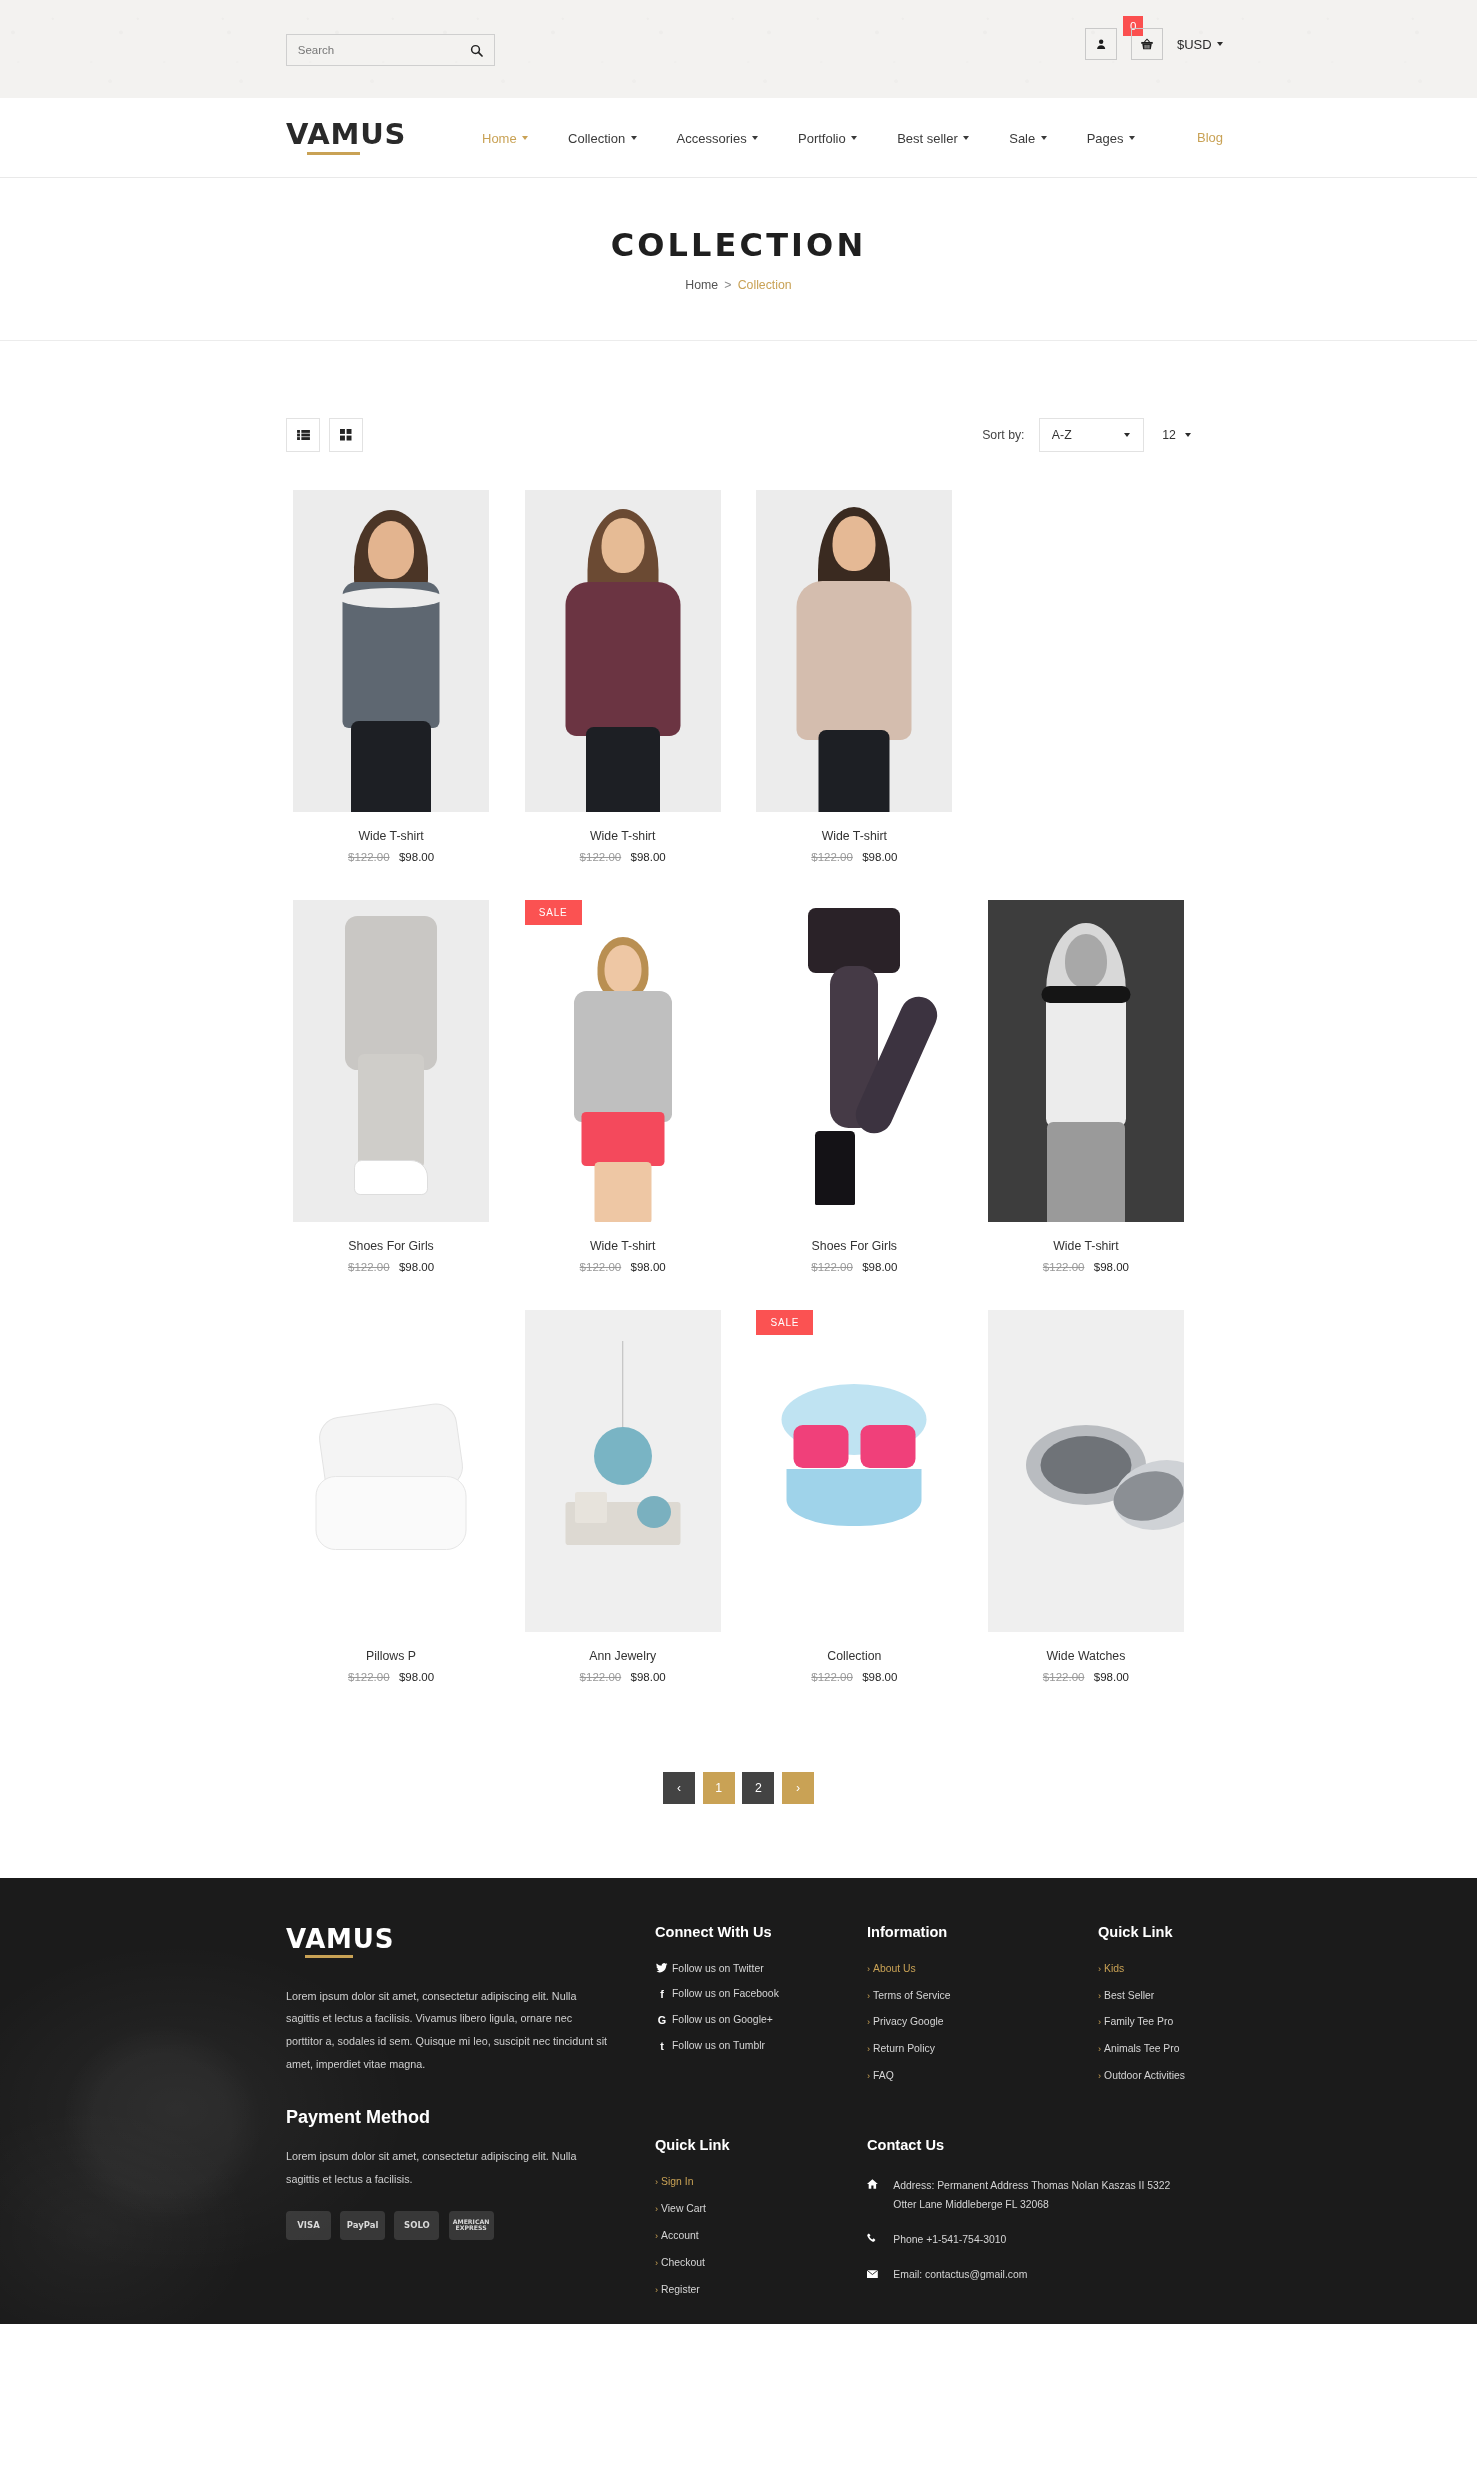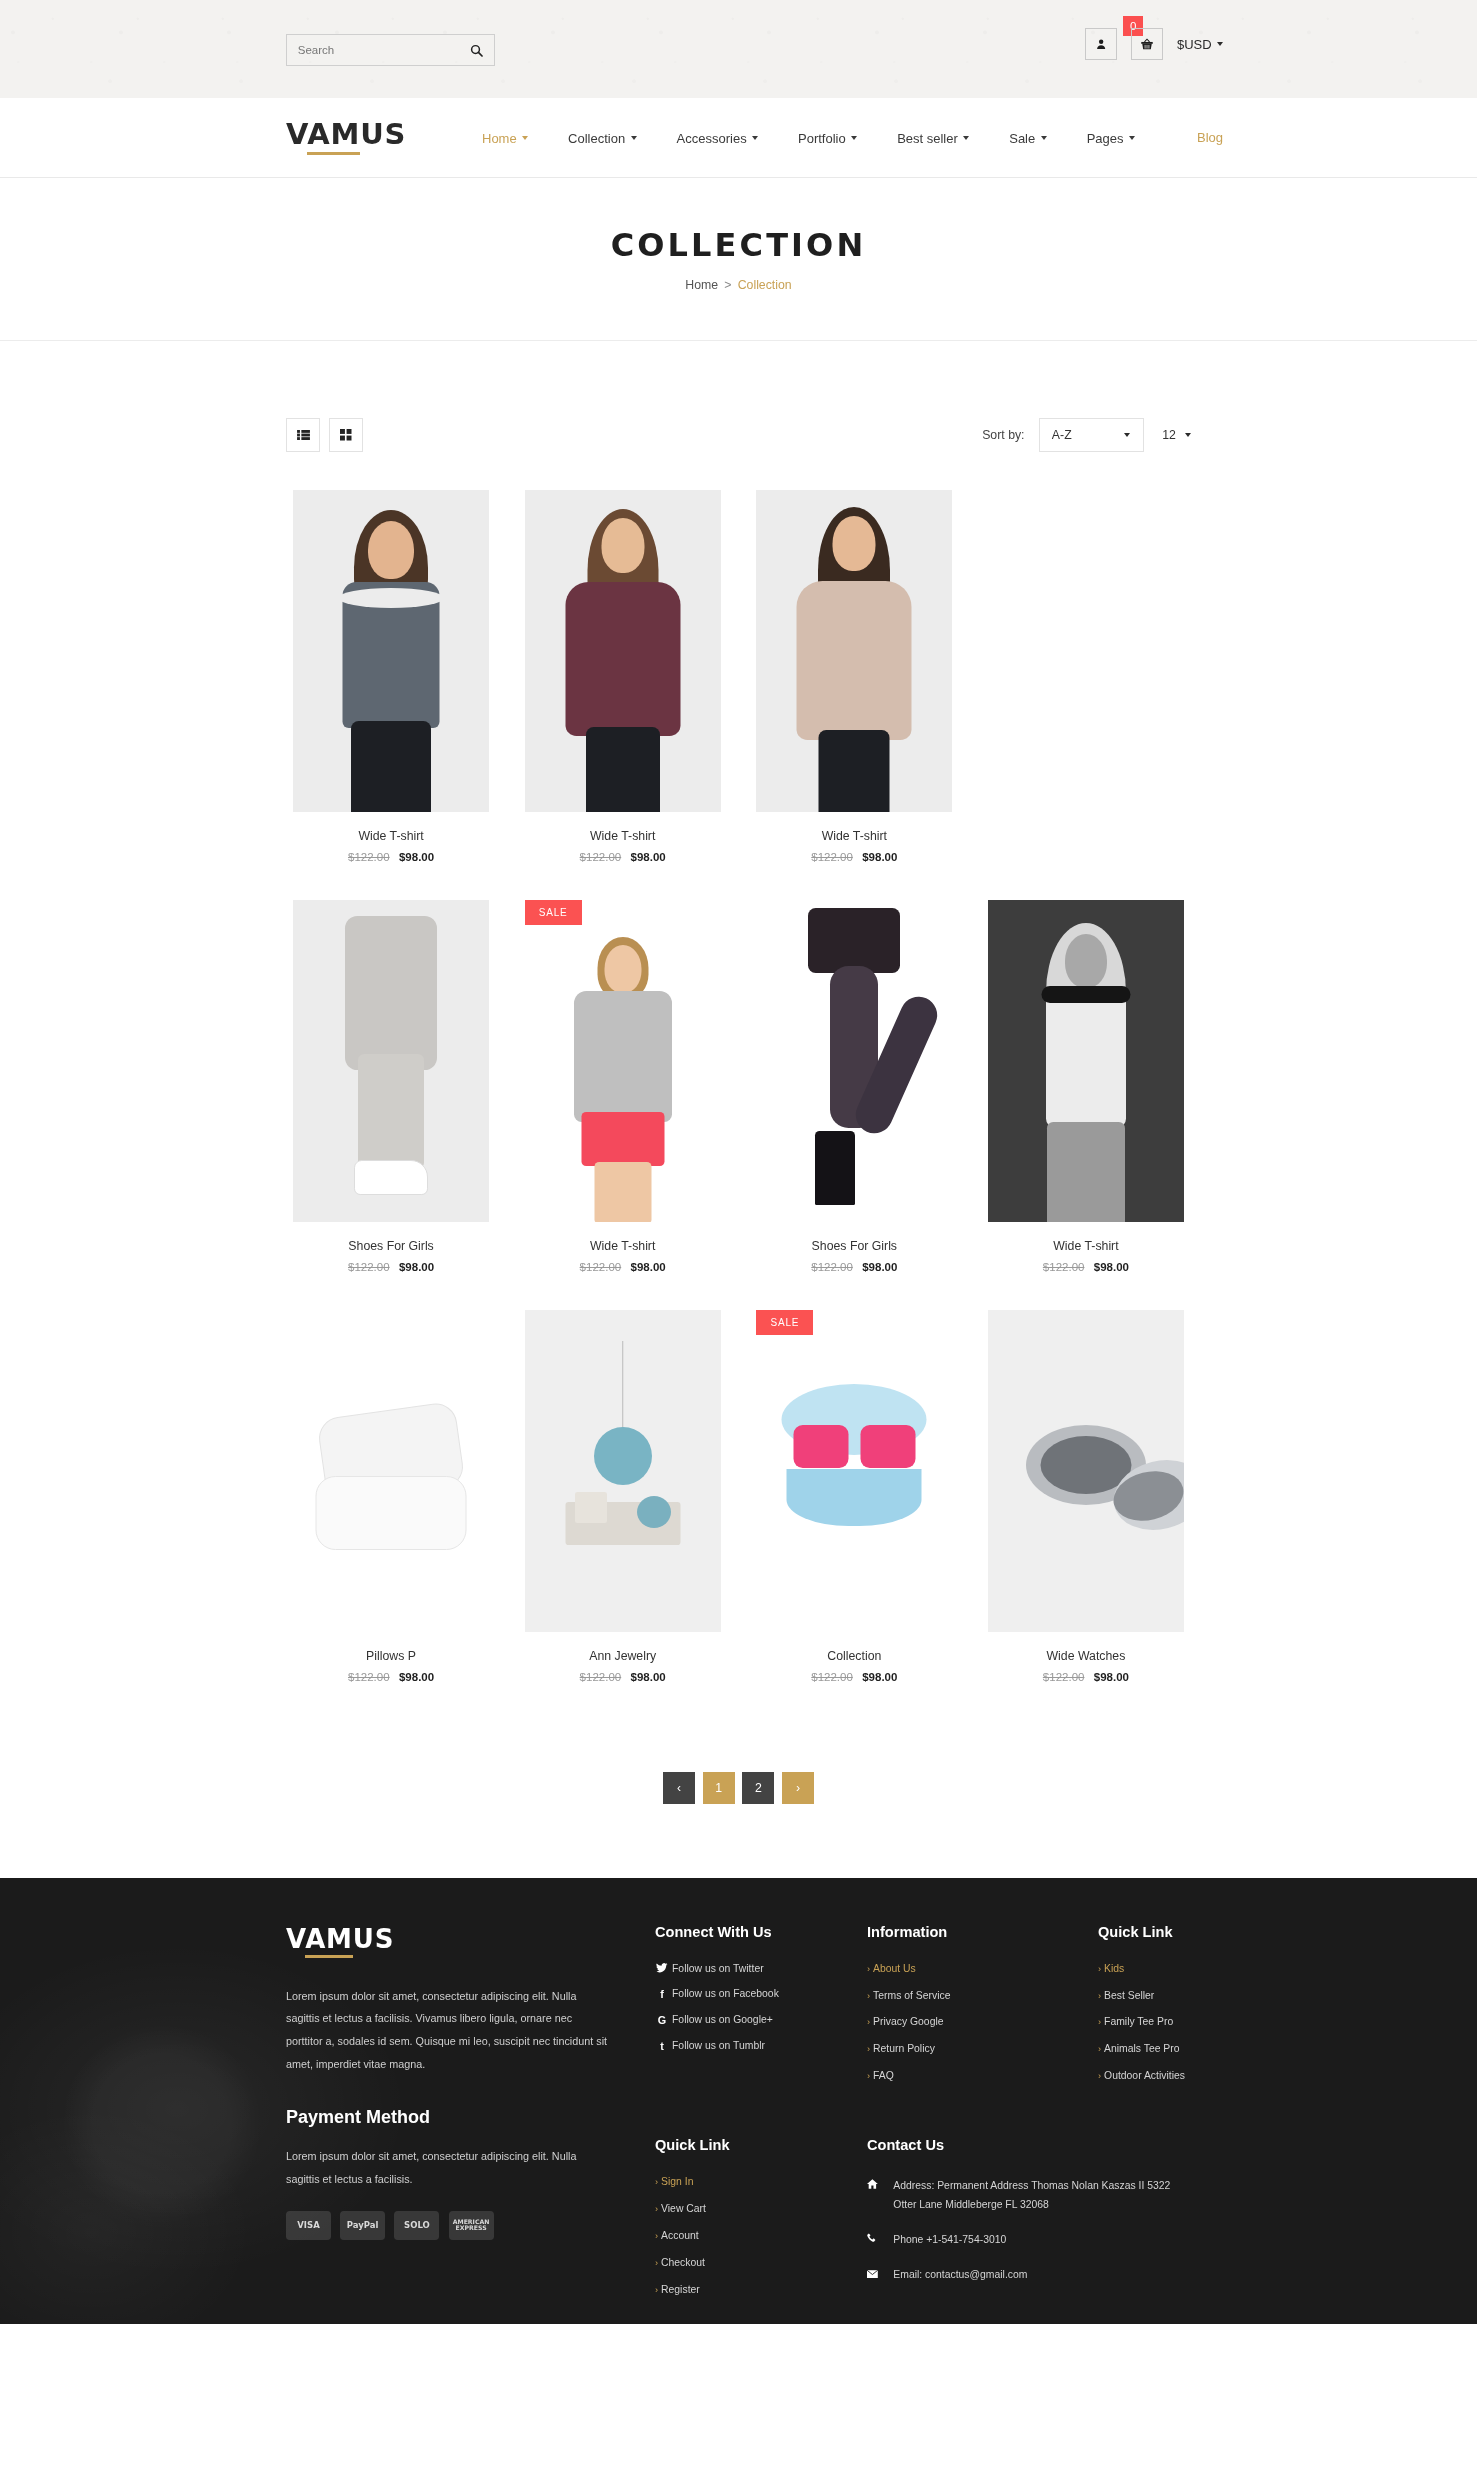--- a/index.html
+++ b/index.html
@@ -187,21 +187,21 @@
   .badge {
     position: absolute; top: 0; left: 0;
     background: #fb5252; color: #fff;
     font-size: 10px; letter-spacing: 0.8px;
     padding: 7px 14px; z-index: 4;
   }
   .prod-info { text-align: center; padding-top: 17px; }
   .prod-name { font-size: 12.3px; color: #333; margin-bottom: 7.7px; cursor: pointer; }
   .prod-prices { font-size: 11.5px; }
   .price-old { color: #999; text-decoration: line-through; margin-right: 6.2px; }
-  .price-new { color: #1f1f1f; font-weight: 700; }
+  .price-new { color: #1f1f1f; font-weight: 400; }
   .hover-actions {
     display: flex; gap: 9.2px; justify-content: center;
     padding-top: 14px;
   }
   .act-btn {
     width: 32px; height: 32px;
     border: 0.8px solid #dcdcdc; background: #fff;
     display: flex; align-items: center; justify-content: center;
     cursor: pointer;
   }

